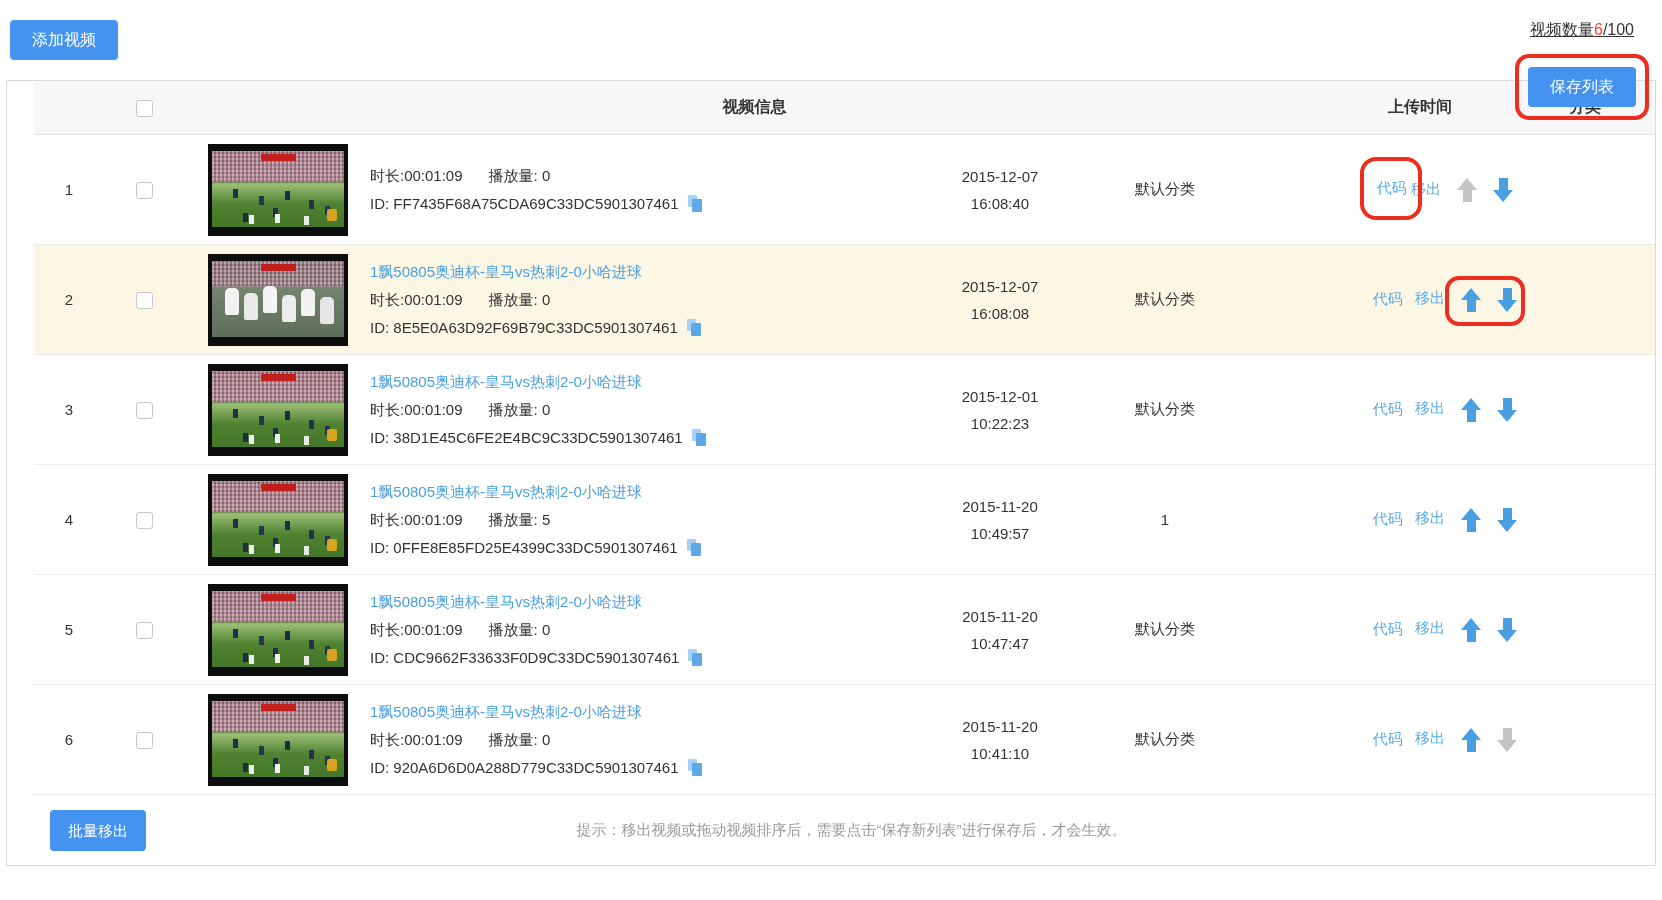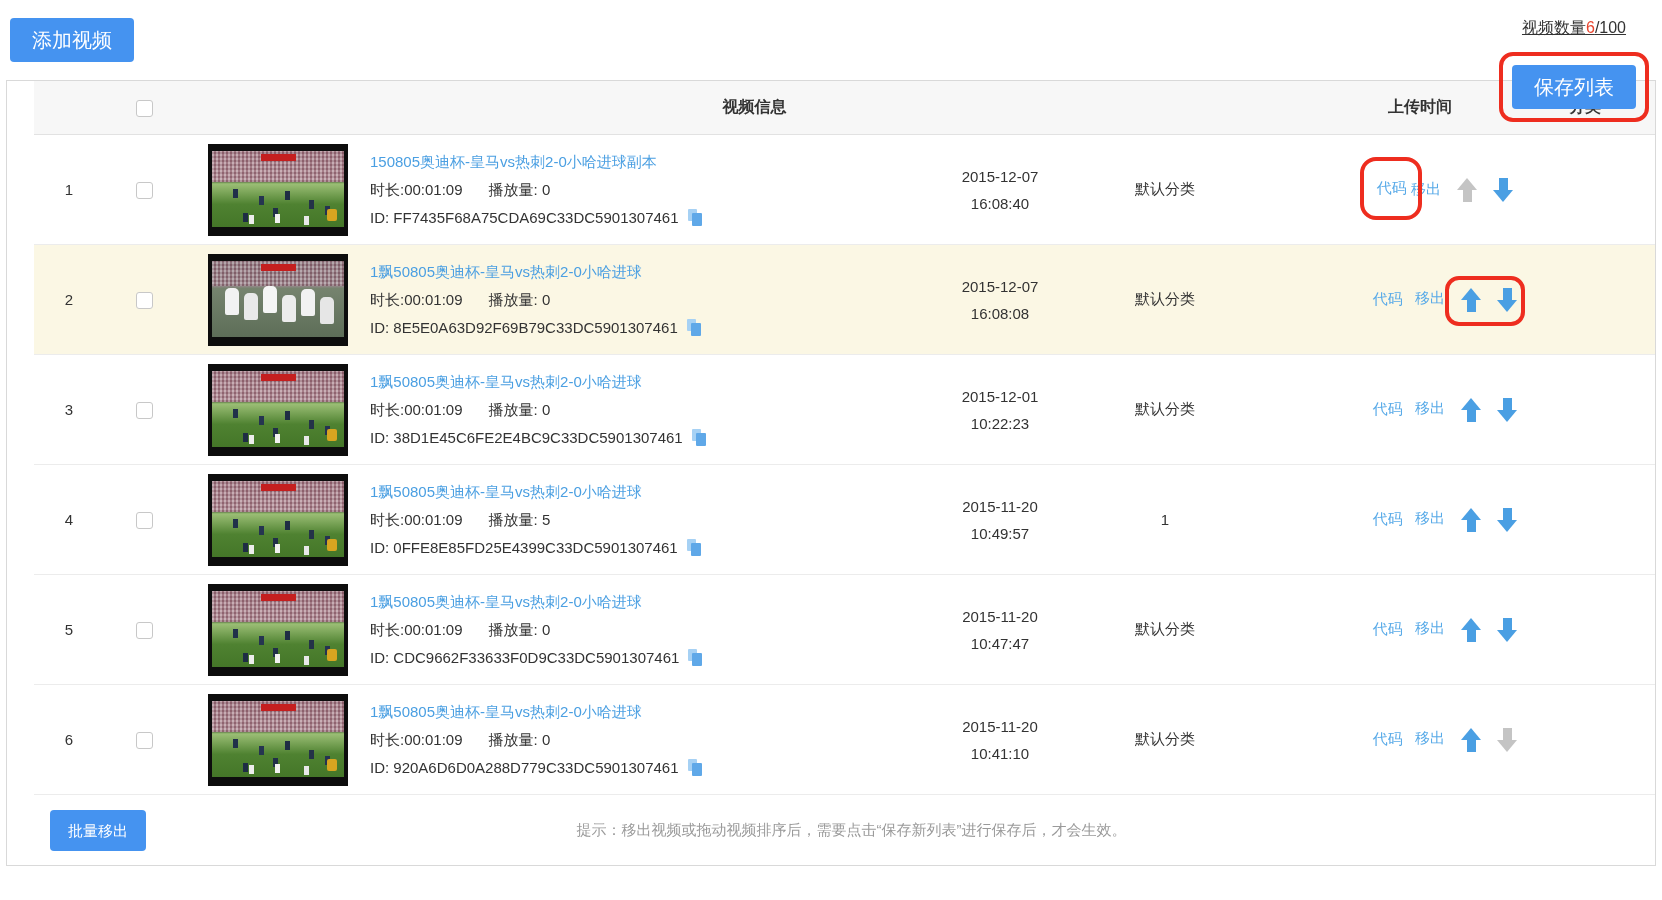--- a/index.html
+++ b/index.html
@@ -18,21 +18,21 @@
     height: 80px;
     display: flex; align-items: center; justify-content: space-between;
     padding: 0 26px 0 10px;
   }
   .btn {
     display: inline-block;
     background: #4593f0;
     color: #fff;
     border: none;
     border-radius: 4px;
-    font-size: 20px;
+    font-size: 16px;
     font-family: inherit;
     padding: 12px 22px;
     cursor: pointer;
     line-height: 1;
   }
   .toolbar-right { display: flex; align-items: center; gap: 26px; flex-direction: column; }
   .back-link { color: #55a8e8; font-size: 16px; text-decoration: none; }
   .count-text { font-size: 16px; color: #333; text-decoration: underline; }
   .count-current { color: #e8442e; }
 
@@ -187,21 +187,20 @@
       <div class="thumb thumb-a">
           <div class="frame">
             <div class="crowd"></div>
             <div class="banner"></div>
             <div class="players"></div>
             <div class="whites"></div>
             <div class="logo"></div>
           </div>
         </div>
       <div class="info-text">
-        <a class="vtitle">150805奥迪杯-皇马vs热刺2-0小哈进球副本</a>
         <div class="meta"><span>时长:00:01:09</span><span class="sep"></span><span>播放量: 0</span></div>
         <div class="idline">
             <span>ID: FF7435F68A75CDA69C33DC5901307461</span>
             <span class="copy-icon"></span>
           </div>
       </div>
     </div>
     <div class="col-time">
         <div>2015-12-07</div>
         <div>16:08:40</div>

